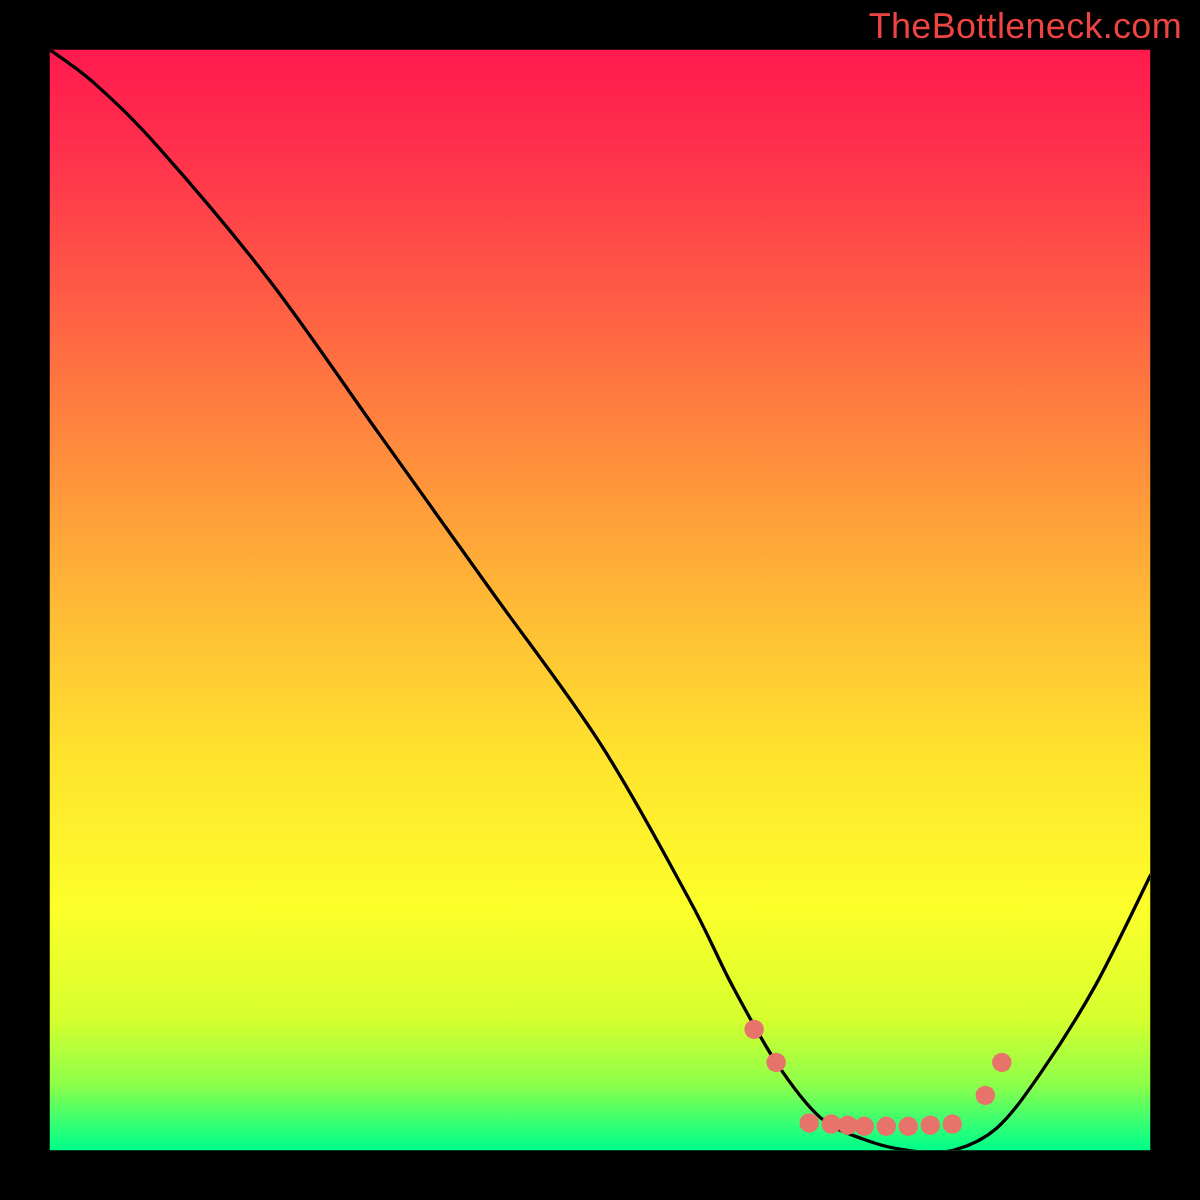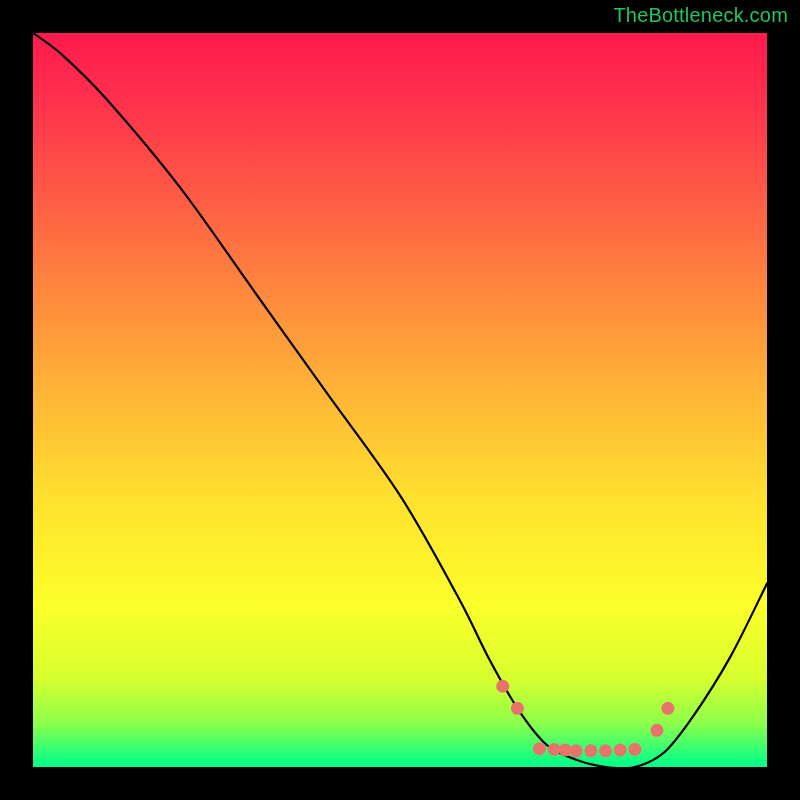--- a/index.html
+++ b/index.html
@@ -8,22 +8,22 @@
     height: 800px;
     background: #000;
     font-family: Arial, sans-serif;
     position: relative;
     overflow: hidden;
   }
   .watermark {
     position: absolute;
     top: 4px;
     right: 12px;
-    color: #22c55e;
-    font-size: 20px;
+    color: #ef4444;
+    font-size: 24px;
     font-weight: 500;
     z-index: 10;
     letter-spacing: 0.2px;
   }
   .plot-area {
     position: absolute;
     left: 33px;
     top: 33px;
     width: 734px;
     height: 734px;

